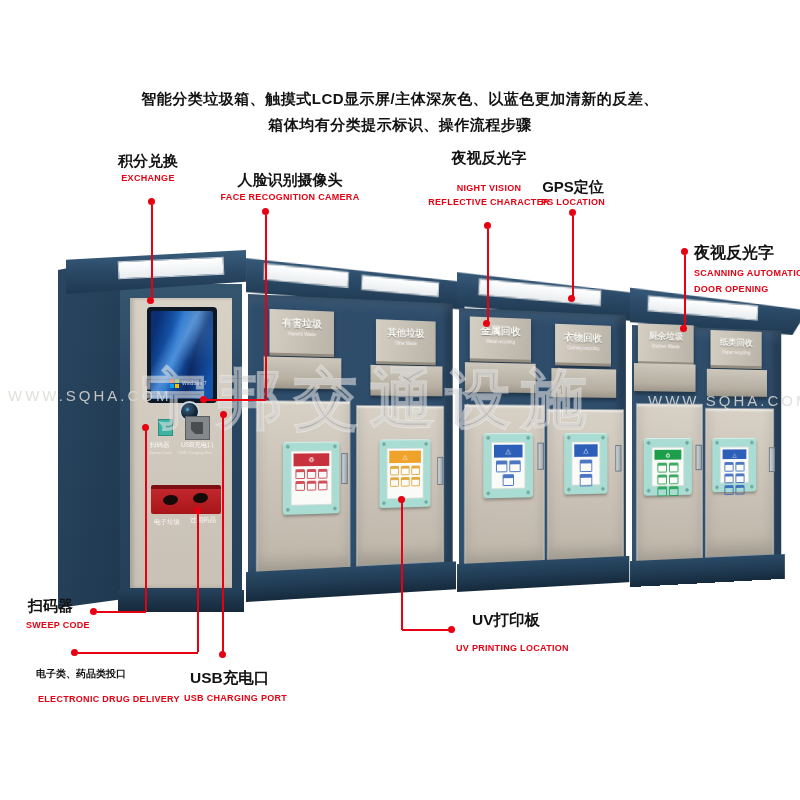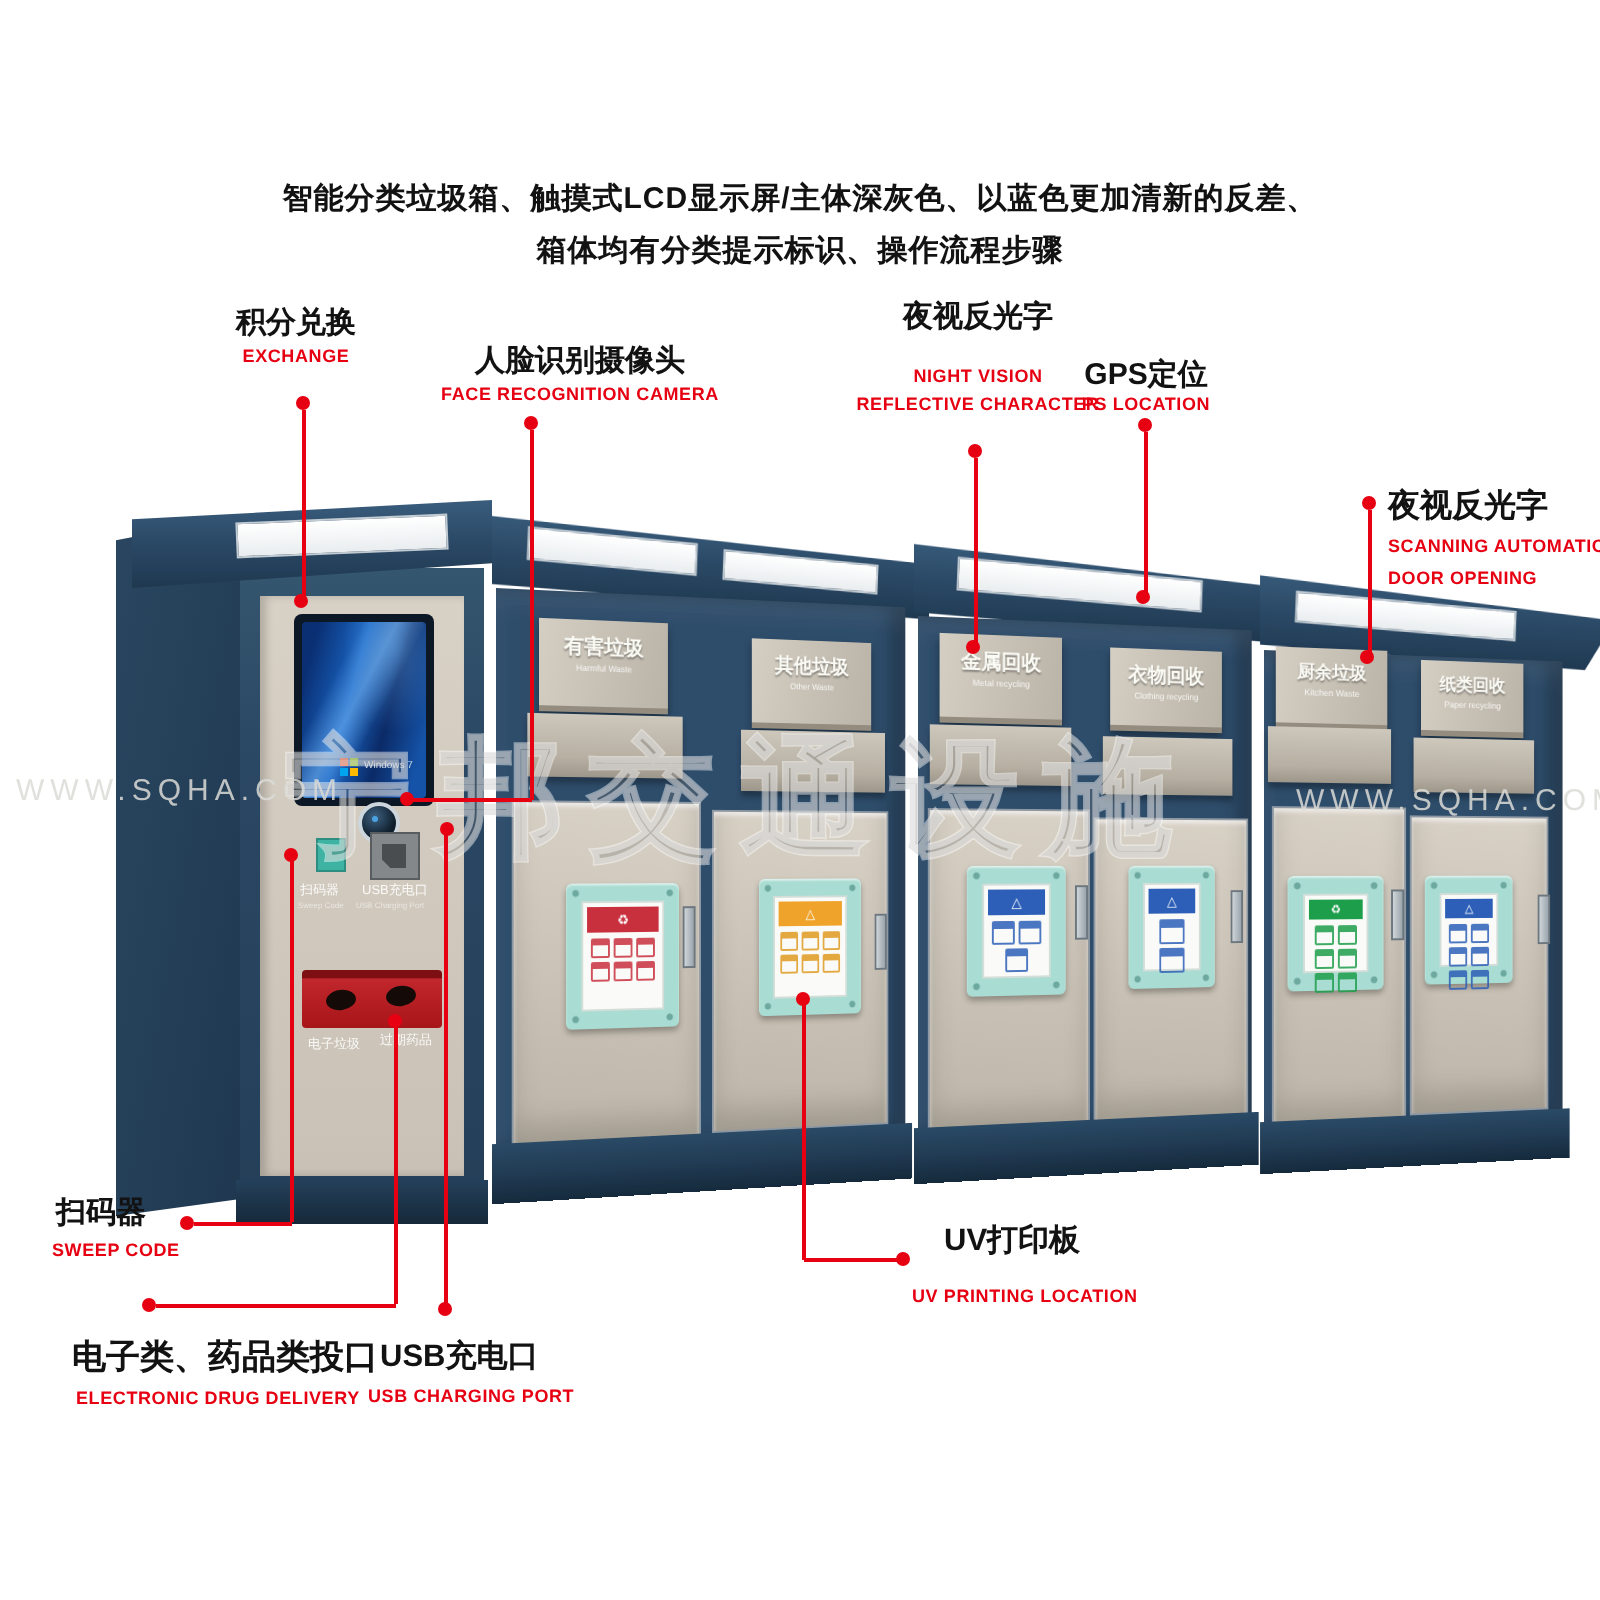--- a/index.html
+++ b/index.html
@@ -315,21 +315,21 @@
   <div class="lbl-zh ctr" style="left:520px;top:178px;width:106px;">GPS定位</div>
   <div class="lbl-en ctr" style="left:520px;top:197px;width:106px;">PS LOCATION</div>
 
   <div class="lbl-zh" style="left:694px;top:243px;font-size:16px;">夜视反光字</div>
   <div class="lbl-en" style="left:694px;top:268px;">SCANNING AUTOMATIC</div>
   <div class="lbl-en" style="left:694px;top:284px;z-index:5;">DOOR OPENING</div>
 
   <div class="lbl-zh" style="left:28px;top:597px;">扫码器</div>
   <div class="lbl-en" style="left:26px;top:620px;">SWEEP CODE</div>
 
-  <div class="lbl-zh" style="left:36px;top:667px;font-size:17px;font-family:Liberation Mono, monospace;">电子类、药品类投口</div>
+  <div class="lbl-zh" style="left:36px;top:667px;font-size:10px;font-family:Liberation Mono, monospace;">电子类、药品类投口</div>
   <div class="lbl-en" style="left:38px;top:694px;">ELECTRONIC DRUG DELIVERY</div>
 
   <div class="lbl-zh" style="left:190px;top:668px;font-size:15.5px;">USB充电口</div>
   <div class="lbl-en" style="left:184px;top:693px;">USB CHARGING PORT</div>
 
   <div class="lbl-zh" style="left:472px;top:610px;font-size:15.5px;">UV打印板</div>
   <div class="lbl-en" style="left:456px;top:643px;">UV PRINTING LOCATION</div>
 
   <div class="dot" style="left:148px;top:198px;"></div>
   <div class="vline" style="left:151px;top:205px;height:95px;"></div>

